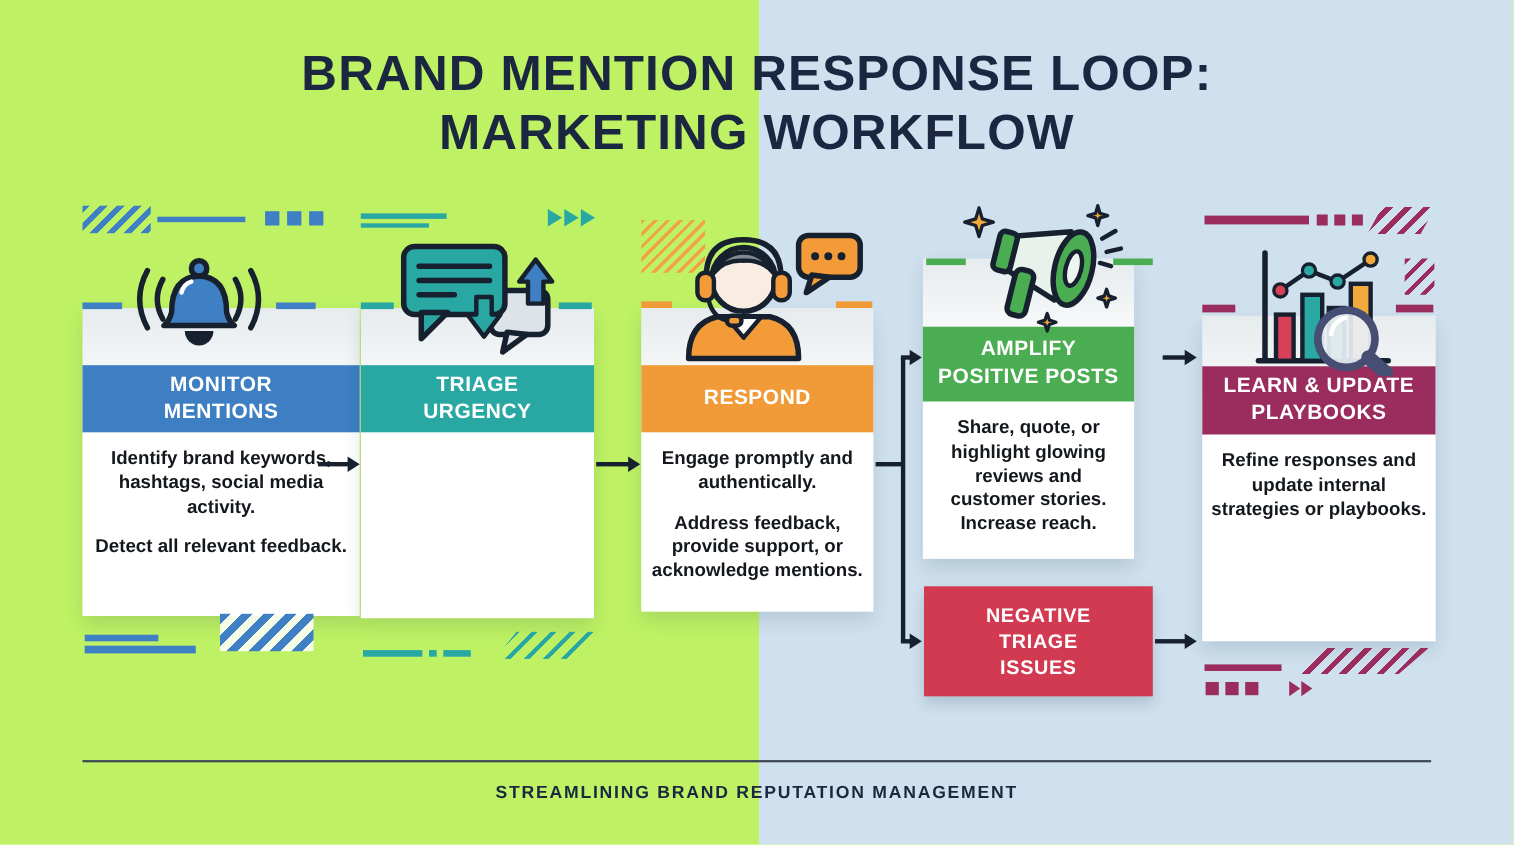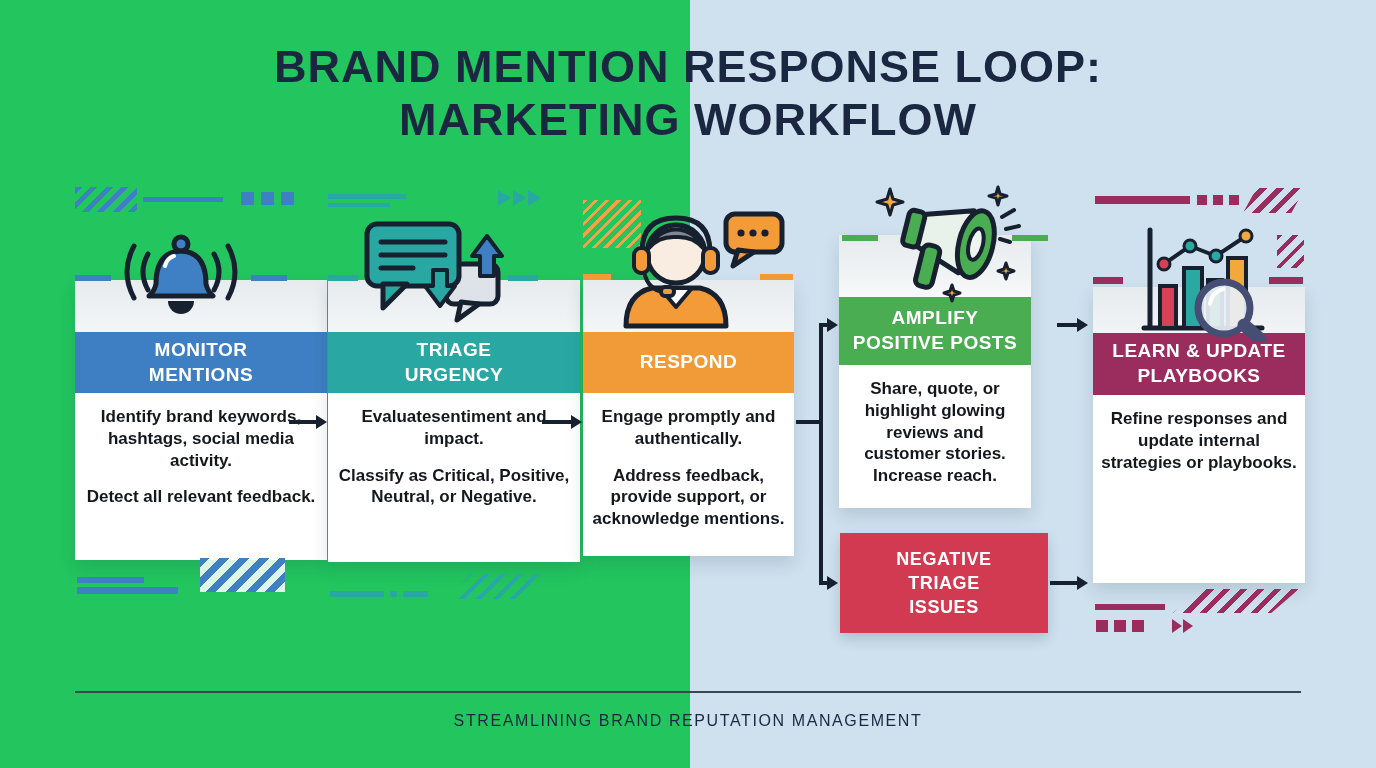--- a/index.html
+++ b/index.html
@@ -1,36 +1,36 @@
 <!DOCTYPE html>
 <html><head>
 <meta charset="utf-8">
 <style>
   * { margin:0; padding:0; box-sizing:border-box; }
   html,body { width:1376px; height:768px; }
   body { font-family:"Liberation Sans", sans-serif; }
-  #canvas { position:relative; width:1376px; height:768px; overflow:hidden; background:#22c55e; }
+  #canvas { position:relative; width:1376px; height:768px; overflow:hidden; background:#bef264; }
   .bg-right { position:absolute; left:690px; top:0; width:686px; height:768px; background:#cfe1ee; }
 
   
   .title { position:absolute; left:0; top:40px; width:1376px; text-align:center;
            font-weight:bold; color:#1b2740; line-height:1.18; letter-spacing:1px; font-size:45px; }
 
   
   .card { position:absolute; background:linear-gradient(180deg,#e6ebee 0%, #ffffff 34%);
           box-shadow:0 8px 16px rgba(20,40,70,.14); z-index:2; }
   .band { display:flex; align-items:center; justify-content:center; text-align:center;
           color:#ffffff; font-weight:bold; font-size:19px; letter-spacing:.5px; line-height:1.3; }
   .band span { display:block; }
   .body-text { padding:13px 8px 0 8px; text-align:center; font-weight:bold;
                font-size:17px; line-height:1.28; color:#14181d; }
   .body-text p { margin:0 0 15px 0; }
 
   #card-monitor  { left:75px;  top:280px; width:252px; height:280px; }
-  #card-triage   { left:328px; top:280px; width:252px; height:282px; }
+  #card-triage   { left:328px; top:280px; width:212px; height:282px; }
   #card-respond  { left:583px; top:280px; width:211px; height:276px; }
   #card-amplify  { left:839px; top:235px; width:192px; height:273px; }
   #card-learn    { left:1093px;top:287px; width:212px; height:296px; }
 
   #card-monitor .band, #card-triage .band, #card-respond .band { margin-top:52px; height:61px; }
   #card-amplify .band { margin-top:62px; height:68px; }
   #card-learn .band   { margin-top:46px; height:62px; }
   .bw-120 { max-width:130px; } .bw-160 { max-width:165px; } .bw-175 { max-width:180px; }
 
   #negative-box { position:absolute; left:840px; top:533px; width:208px; height:100px;
@@ -56,21 +56,21 @@
   .stripes-blue-thick { background:repeating-linear-gradient(135deg,#3f80c5 0 7px, rgba(255,255,255,.85) 7px 14px); }
   .stripes-teal  { background:repeating-linear-gradient(135deg,#29a8a3 0 4px, transparent 4px 12px); }
   .stripes-orange{ background:repeating-linear-gradient(135deg,#f2a347 0 3px, transparent 3px 8px); }
   .stripes-maroon{ background:repeating-linear-gradient(135deg,#9a2c5e 0 5px, transparent 5px 12px); }
   .stripes-maroon-thin{ background:repeating-linear-gradient(135deg,#9a2c5e 0 4px, transparent 4px 11px); }
   .skew { clip-path:polygon(22% 0, 100% 0, 78% 100%, 0 100%); }
 
   
   .footer-line { position:absolute; left:75px; top:691px; width:1226px; height:2px; background:#3c4653; }
   .footer-text { position:absolute; left:0; top:712px; width:1376px; text-align:center;
-                 font-weight:normal; font-size:16px; letter-spacing:1.6px; color:#1b2740; }
+                 font-weight:bold; font-size:16px; letter-spacing:1.6px; color:#1b2740; }
 </style>
 </head>
 <body>
 
 <div id="canvas">
   <div class="bg-right"></div>
 
   <div class="title">
     <span>BRAND MENTION RESPONSE LOOP:</span><br>
     <span>MARKETING WORKFLOW</span>
@@ -104,24 +104,20 @@
   <div class="sq" style="left:281px; top:192px; width:13px; height:13px; background:#3f80c5;"></div>
   <div class="deco" style="left:75px; top:275px; width:36px; height:6px; background:#3f80c5;"></div>
   <div class="deco" style="left:251px; top:275px; width:36px; height:6px; background:#3f80c5;"></div>
   <div class="deco" style="left:77px; top:577px; width:67px; height:6px; background:#3f80c5;"></div>
   <div class="deco" style="left:77px; top:587px; width:101px; height:7px; background:#3f80c5;"></div>
   <div class="deco stripes-blue-thick" style="left:200px; top:558px; width:85px; height:34px; z-index:5;"></div>
 
   <div class="card" id="card-triage">
     <div class="band" style="background-color: rgb(41, 168, 163);">
       <span class="bw-120">TRIAGE URGENCY</span>
-    </div>
-    <div class="body-text">
-      <p>Evaluatesentiment and impact.</p>
-      <p>Classify as Critical, Positive, Neutral, or Negative.</p>
     </div>
   </div>
   <div class="icon-wrap" style="left:349px; top:212px;">
     <svg width="170" height="118" viewBox="0 0 170 118">
       <rect x="97" y="52" width="52" height="40" rx="8" fill="#dde3e9" stroke="#16202e" stroke-width="5"></rect>
       <path d="M112 90 L108 108 L130 92 Z" fill="#dde3e9" stroke="#16202e" stroke-width="5" stroke-linejoin="round"></path>
       <rect x="18" y="12" width="92" height="62" rx="10" fill="#29a8a3" stroke="#16202e" stroke-width="5"></rect>
       <path d="M34 72 L34 96 L58 72 Z" fill="#29a8a3" stroke="#16202e" stroke-width="5" stroke-linejoin="round"></path>
       <path d="M32 30 H96 M32 43 H96 M32 56 H64" stroke="#16202e" stroke-width="5" stroke-linecap="round"></path>
       <path d="M84 58 v16 h-8 l15 20 l15 -20 h-8 v-16 z" fill="#29a8a3" stroke="#16202e" stroke-width="4" stroke-linejoin="round"></path>

